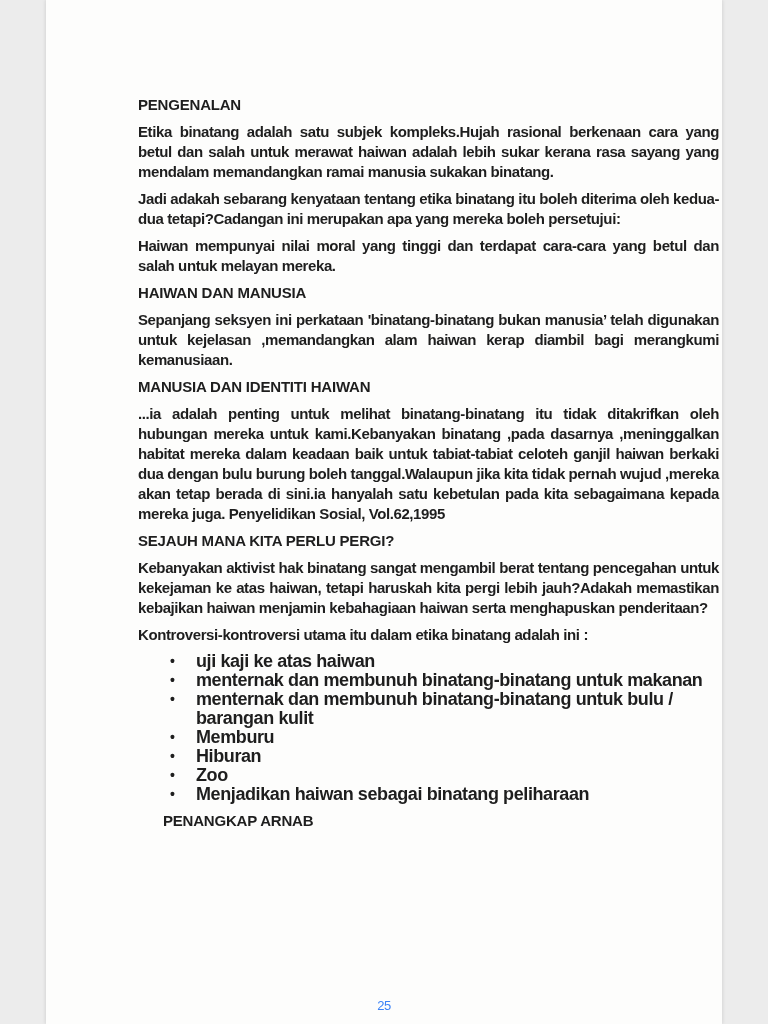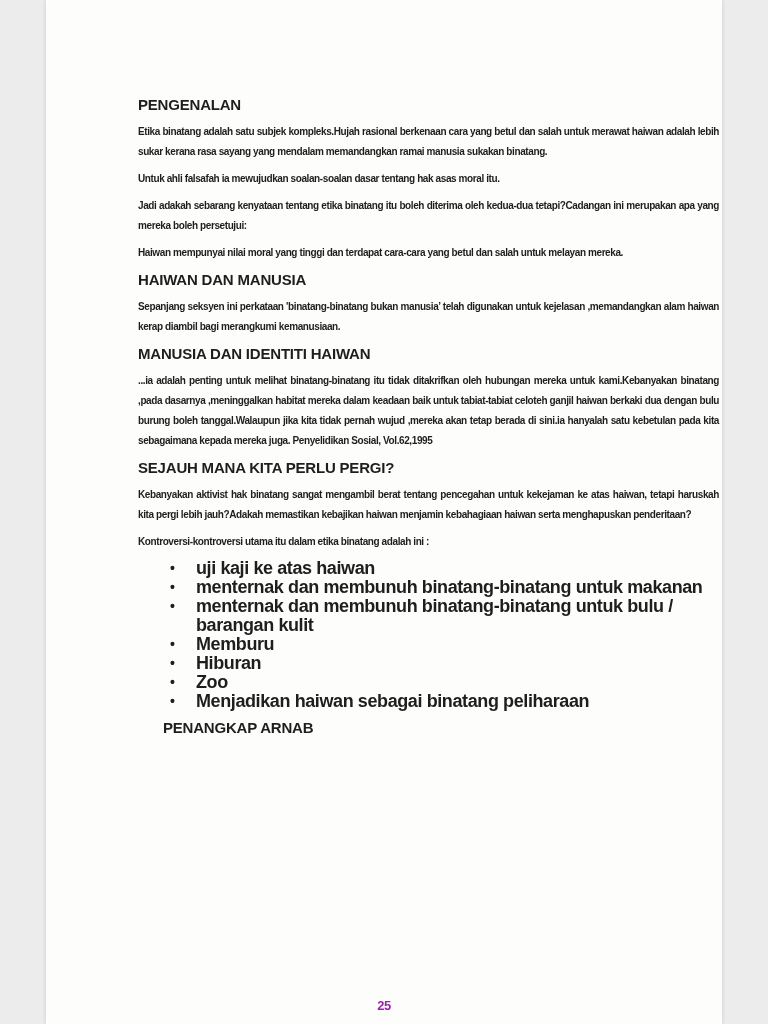--- a/index.html
+++ b/index.html
@@ -21,21 +21,21 @@
     width: 588px;
   }
   .sec {
     font-size: 15px;
     font-weight: 700;
     line-height: 20px;
     letter-spacing: -0.2px;
     margin: 2px 0 7px 0;
   }
   .para {
-    font-size: 10px;
+    font-size: 15px;
     font-weight: 700;
     line-height: 20px;
     letter-spacing: -0.4px;
     margin: 0 7px 7px 0;
     text-align: justify;
   }
   .quote {
     font-weight: 700;
   }
   .bullets {
@@ -59,34 +59,33 @@
     font-size: 14px;
   }
   .indent-block { margin-left: 25px; }
   .pagenum {
     position: absolute;
     left: 0;
     right: 0;
     top: 998px;
     text-align: center;
     font-size: 13px;
-    font-weight: 700;
+    font-weight: 400;
     letter-spacing: -0.5px;
-    color: #a21caf;
+    color: #3b82f6;
   }
 </style>
 </head>
 <body>
 
 <div class="page">
   <div class="content">
 
     <h2 class="sec">PENGENALAN</h2>
     <p class="para">Etika binatang adalah satu subjek kompleks.Hujah rasional berkenaan cara yang betul dan salah untuk merawat haiwan adalah lebih sukar kerana rasa sayang yang mendalam memandangkan ramai manusia sukakan binatang.</p>
-    <p class="para">Untuk ahli falsafah ia mewujudkan soalan-soalan dasar tentang hak asas moral itu.</p>
     <p class="para">Jadi adakah sebarang kenyataan tentang etika binatang itu boleh diterima oleh kedua-dua tetapi?Cadangan ini merupakan apa yang mereka boleh persetujui:</p>
     <p class="para">Haiwan mempunyai nilai moral yang tinggi dan terdapat cara-cara yang betul dan salah untuk melayan mereka.</p>
 
     <h2 class="sec">HAIWAN DAN MANUSIA</h2>
     <p class="para">Sepanjang seksyen ini perkataan 'binatang-binatang bukan manusia’ telah digunakan untuk kejelasan ,memandangkan alam haiwan kerap diambil bagi merangkumi kemanusiaan.</p>
 
     <h2 class="sec">MANUSIA DAN IDENTITI HAIWAN</h2>
     <p class="para quote">...ia adalah penting untuk melihat binatang-binatang itu tidak ditakrifkan oleh hubungan mereka untuk kami.Kebanyakan binatang ,pada dasarnya ,meninggalkan habitat mereka dalam keadaan baik untuk tabiat-tabiat celoteh ganjil haiwan berkaki dua dengan bulu burung boleh tanggal.Walaupun jika kita tidak pernah wujud ,mereka akan tetap berada di sini.ia hanyalah satu kebetulan pada kita sebagaimana kepada mereka juga. Penyelidikan Sosial, Vol.62,1995</p>
 
     <h2 class="sec">SEJAUH MANA KITA PERLU PERGI?</h2>

